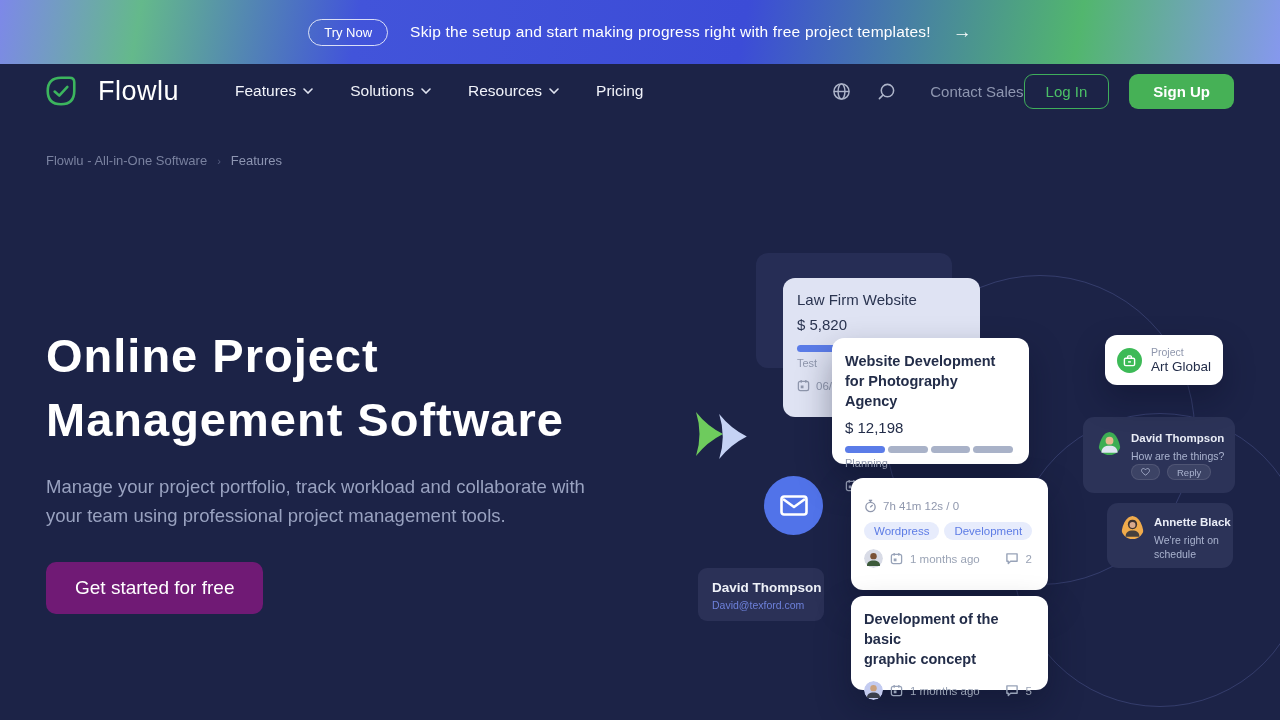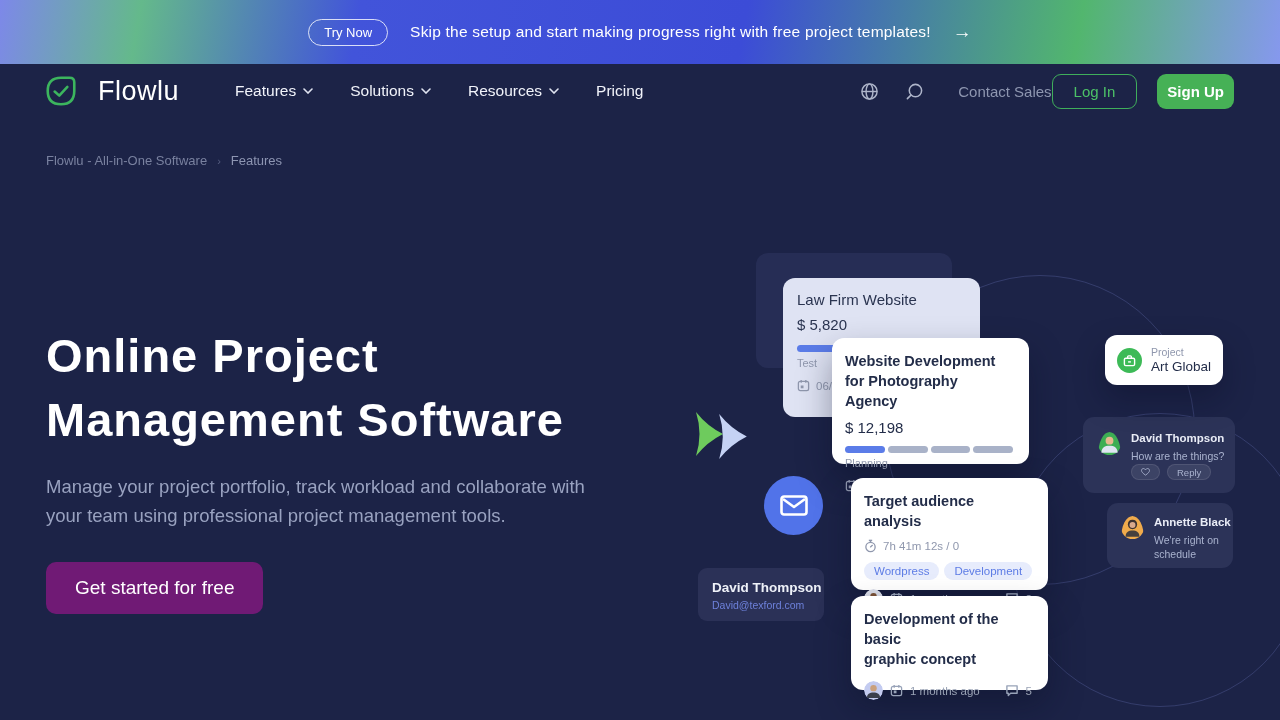--- a/index.html
+++ b/index.html
@@ -34,21 +34,21 @@
   .menu-item{ display:flex; align-items:center; gap:7px; color:#f1f3fa; font-size:15.5px; font-weight:500; cursor:pointer; }
   .nav-right{ margin-left:auto; display:flex; align-items:center; }
   .icon-btn{ display:flex; align-items:center; justify-content:center; cursor:pointer; color:#aeb5ca; }
   .icon-globe{ margin-right:26px; }
   .contact{ margin-left:34px; color:#8e96b0; font-size:15px; cursor:pointer; }
   .btn-login{
     padding:8px 21px; border:1.5px solid #3fae5b; border-radius:9px;
     color:#4cc167; font-size:15px; font-weight:500; background:transparent; cursor:pointer;
   }
   .btn-signup{
-    margin-left:20px; padding:9px 10px; border:none; border-radius:9px;
+    margin-left:20px; padding:9px 24px; border:none; border-radius:9px;
     background:#46b156; color:#fff; font-size:15px; font-weight:700; cursor:pointer;
   }
   
   .crumbs{ position:absolute; left:46px; top:153px; display:flex; align-items:center; gap:10px; font-size:13px; z-index:5; }
   .crumb-home{ color:#79819f; cursor:pointer; }
   .crumb-sep{ color:#565e80; font-size:11px; }
   .crumb-cur{ color:#8d95b2; }
   
   .hero-title{
     position:absolute; left:46px; top:324px; color:#ffffff;
@@ -232,21 +232,20 @@
         <rect x="1.5" y="2.5" width="11" height="10" rx="2" fill="none" stroke="#8f97ad" stroke-width="1.4"></rect>
         <line x1="4.5" y1="1" x2="4.5" y2="4" stroke="#8f97ad" stroke-width="1.4"></line>
         <line x1="9.5" y1="1" x2="9.5" y2="4" stroke="#8f97ad" stroke-width="1.4"></line>
         <rect x="4" y="7" width="3" height="3" fill="#8f97ad"></rect>
       </svg>
     <span>07/26/2024</span>
   </div>
 </div>
 
 <div class="card white-card task-card task1">
-  <div class="task-title">Target audience analysis</div>
   <div class="time-row">
     <svg width="13" height="14" viewBox="0 0 14 15">
         <circle cx="7" cy="8.5" r="5" fill="none" stroke="#8f97ad" stroke-width="1.4"></circle>
         <line x1="5.2" y1="1.5" x2="8.8" y2="1.5" stroke="#8f97ad" stroke-width="1.6"></line>
         <line x1="7" y1="1.8" x2="7" y2="3.5" stroke="#8f97ad" stroke-width="1.4"></line>
         <line x1="7" y1="8.5" x2="9" y2="6.8" stroke="#8f97ad" stroke-width="1.4" stroke-linecap="round"></line>
       </svg>
     <span>7h 41m 12s / 0</span>
   </div>
   <div class="tags">

